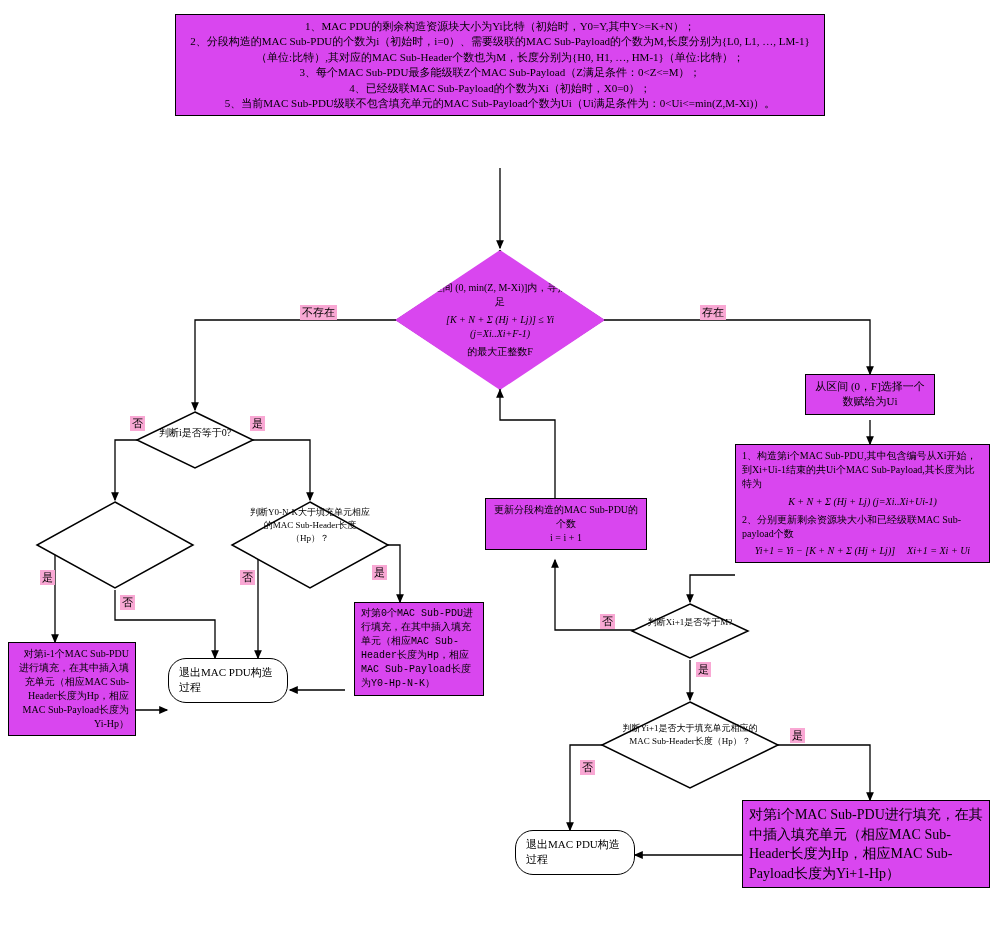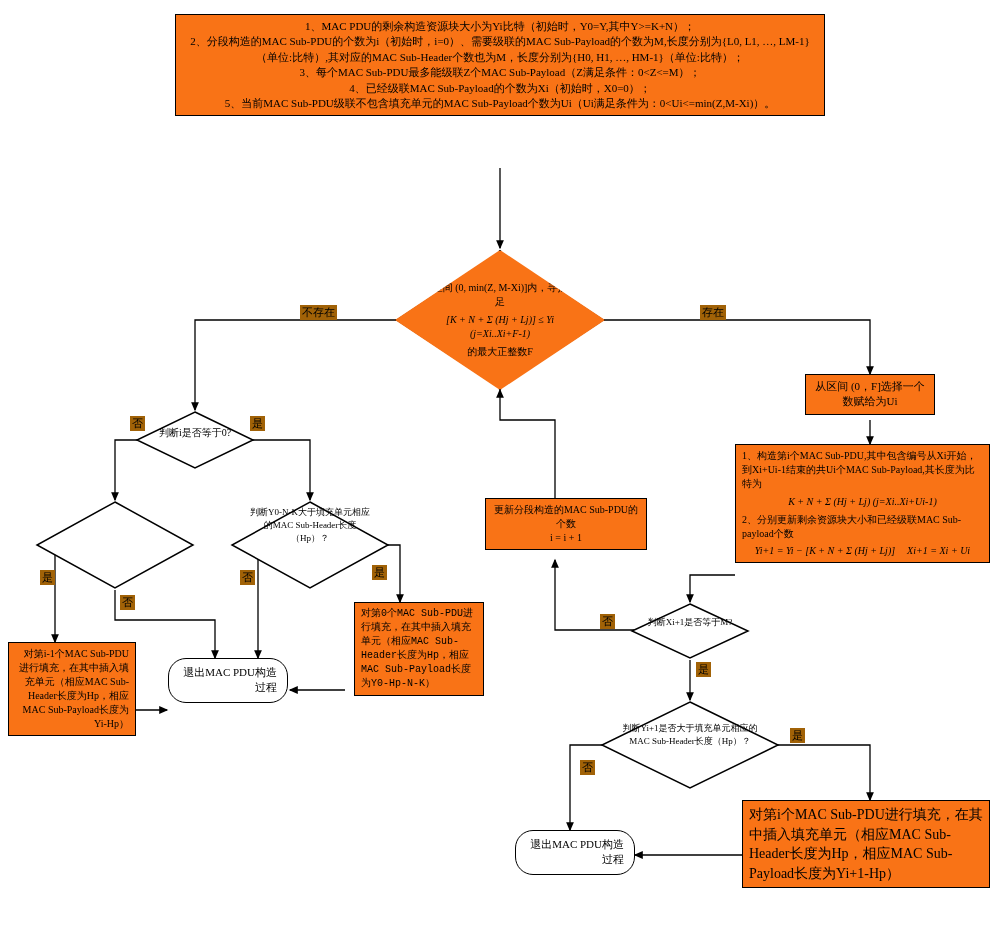--- a/index.html
+++ b/index.html
@@ -8,49 +8,49 @@
     background: #fff;
     margin: 0;
     padding: 0;
     width: 1000px;
     height: 932px;
     position: relative;
   }
   .box {
     position: absolute;
     border: 1.5px solid #000;
-    background: #f97316;
+    background: #d946ef;
     padding: 4px 6px;
     text-align: center;
     line-height: 1.4;
     box-sizing: border-box;
   }
   .terminator {
     position: absolute;
     border: 1.5px solid #000;
     border-radius: 18px;
     background: #fff;
     padding: 6px 10px;
-    text-align: right;
+    text-align: left;
     line-height: 1.4;
     box-sizing: border-box;
   }
   svg.lines {
     position: absolute;
     top: 0; left: 0;
     width: 1000px;
     height: 932px;
     pointer-events: none;
     z-index: 0;
   }
   .box, .diamond, .terminator { z-index: 1; }
   .lbl {
     position: absolute;
     font-size: 11px;
-    background: #a16207;
+    background: #f9a8d4;
     padding: 0 2px;
     z-index: 2;
   }
   .math { font-family: "Times New Roman", serif; font-style: italic; }
 </style>
 </head>
 <body>
 
 <svg class="lines" viewBox="0 0 1000 932">
   <defs>

